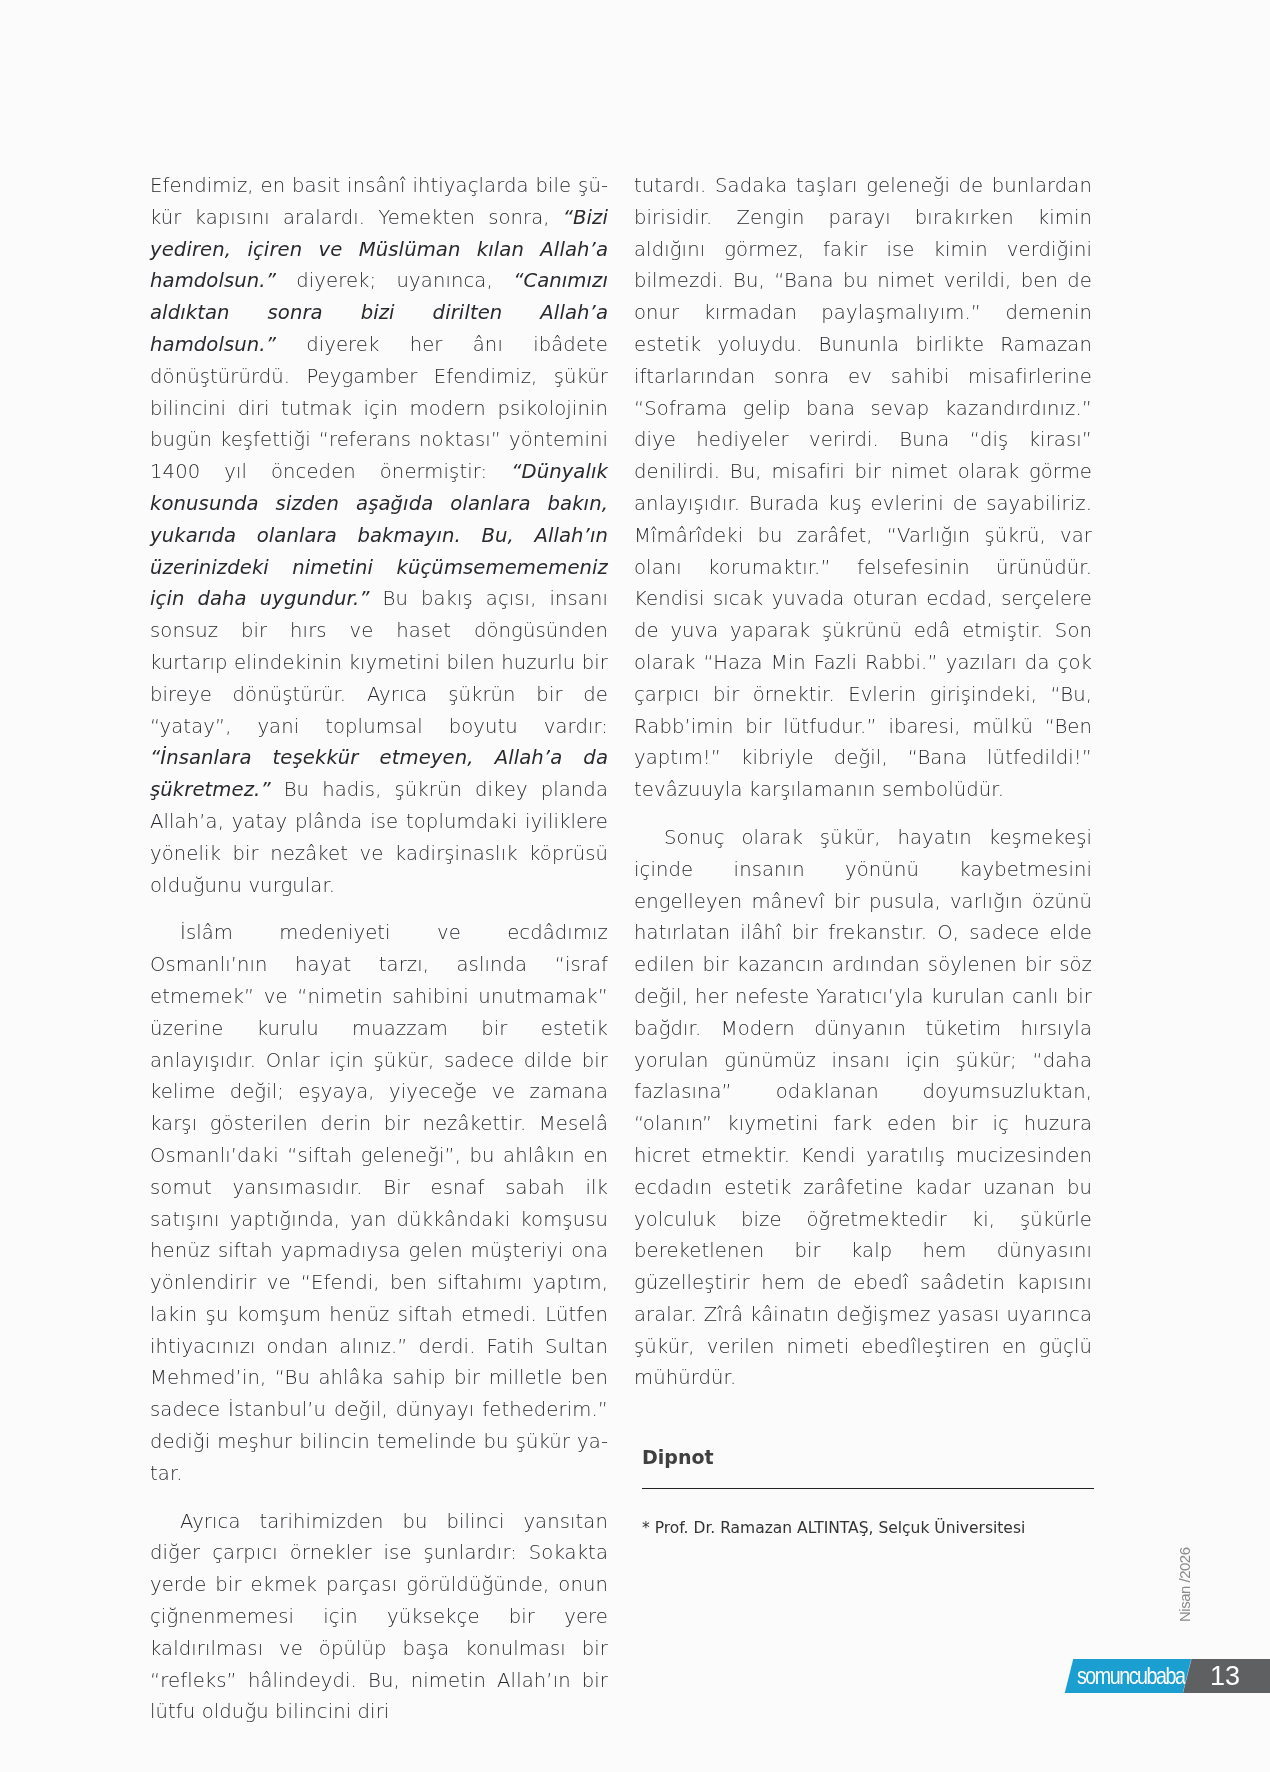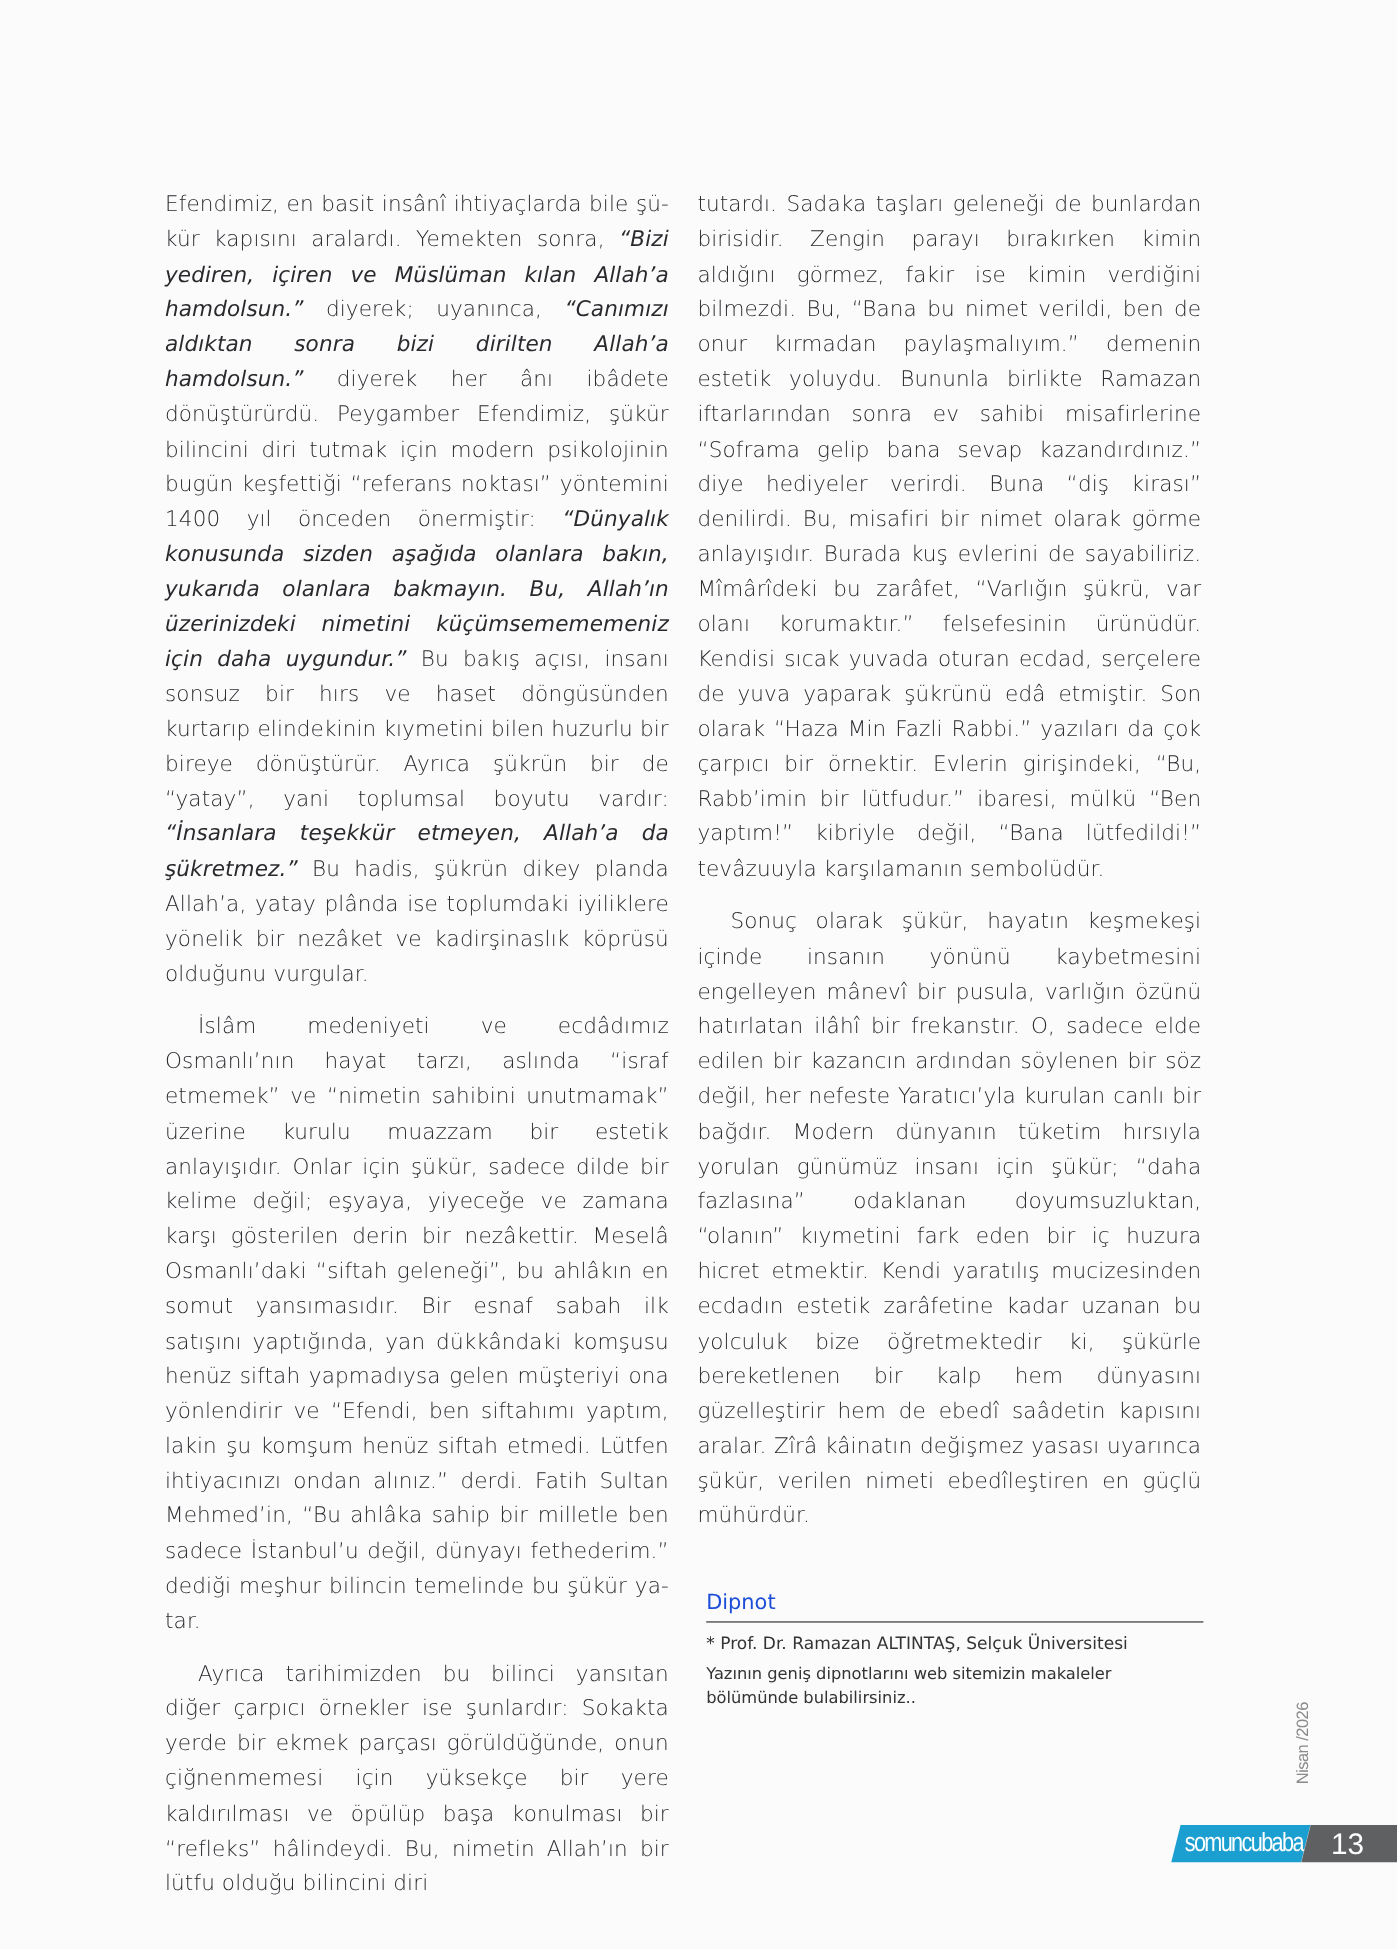--- a/index.html
+++ b/index.html
@@ -12,22 +12,22 @@
     font-size: 19.6px; line-height: 31.8px; letter-spacing: 0.1px;
     text-align: justify; hyphens: manual; font-weight: 300;
   }
   .col-left { left: 150px; }
   .col-right { left: 634px; top: 170px; }
   .col p { margin: 0; }
   .col p + p { margin-top: 16px; }
   .col p.indent { text-indent: 30px; }
   .ital { font-style: italic; }
   .footnote { position: absolute; left: 642px; top: 1444px; width: 452px; }
-  .fn-title { font-size: 19px; font-weight: 400; color: #1d4ed8; padding-bottom: 4px; border-bottom: 1.5px solid #222; line-height: 26px; }
-  .fn-author { font-size: 15.5px; margin-top: 8px; color: #333; line-height: 22px; }
+  .fn-title { font-size: 19px; font-weight: 700; color: #404040; padding-bottom: 18px; border-bottom: 1.5px solid #222; line-height: 26px; }
+  .fn-author { font-size: 15.5px; margin-top: 28px; color: #333; line-height: 22px; }
   .fn-note { font-size: 14.8px; margin-top: 6px; color: #333; line-height: 22px; }
   .brand {
     position: absolute; left: 1069px; top: 1659px; width: 118px; height: 34px;
     background: #1b9ed0; transform: skewX(-14deg);
   }
   .brand-label {
     position: absolute; left: 1066px; top: 1659px; width: 122px; height: 34px;
     font-family: "Liberation Sans", sans-serif; font-size: 24px; letter-spacing: -1.8px;
     color: #fff; line-height: 34px; text-align: center; transform: scaleX(0.82);
   }
@@ -55,20 +55,19 @@
 </div>
 
 <div class="col col-right">
   <p><span>tutardı. Sadaka taşları geleneği de bunlardan birisidir. Zengin parayı bırakırken kimin aldığını görmez, fakir ise kimin verdiğini bilmezdi. Bu, “Bana bu nimet verildi, ben de onur kırmadan paylaşmalıyım.” demenin estetik yoluydu. Bu­nunla birlikte Ramazan iftarlarından sonra ev sahibi misafirlerine “Soframa gelip bana sevap kazandırdınız.” diye hediyeler verirdi. Buna “diş kirası” denilirdi. Bu, misafiri bir nimet olarak görme anlayışıdır. Burada kuş evlerini de saya­biliriz. Mîmârîdeki bu zarâfet, “Varlığın şükrü, var olanı korumaktır.” felsefesinin ürünüdür. Kendisi sıcak yuvada oturan ecdad, serçelere de yuva yaparak şükrünü edâ etmiştir. Son olarak “Haza Min Fazli Rabbi.” yazıları da çok çarpıcı bir örnektir. Evlerin girişindeki, “Bu, Rabb’imin bir lütfudur.” ibaresi, mülkü “Ben yaptım!” kib­riyle değil, “Bana lütfedildi!” tevâzuuyla karşıla­manın sembolüdür.</span></p>
   <p class="indent"><span>Sonuç olarak şükür, hayatın keşmekeşi için­de insanın yönünü kaybetmesini engelleyen mânevî bir pusula, varlığın özünü hatırlatan ilâhî bir frekanstır. O, sadece elde edilen bir kazancın ardından söylenen bir söz değil, her nefeste Yaratıcı’yla kurulan canlı bir bağdır. Modern dünyanın tüketim hırsıyla yorulan gü­nümüz insanı için şükür; “daha fazlasına” odak­lanan doyumsuzluktan, “olanın” kıymetini fark eden bir iç huzura hicret etmektir. Kendi yara­tılış mucizesinden ecdadın estetik zarâfetine kadar uzanan bu yolculuk bize öğretmektedir ki, şükürle bereketlenen bir kalp hem dünyası­nı güzelleştirir hem de ebedî saâdetin kapısını aralar. Zîrâ kâinatın değişmez yasası uyarınca şükür, verilen nimeti ebedîleştiren en güçlü mühürdür.</span></p>
 </div>
 
 <div class="footnote">
   <div class="fn-title">Dipnot</div>
   <div class="fn-author">* Prof. Dr. Ramazan ALTINTAŞ, Selçuk Üniversitesi</div>
-  <div class="fn-note">Yazının geniş dipnotlarını web sitemizin makaleler bölümünde bulabilirsiniz..</div>
 </div>
 
 <div class="issue">Nisan /2026</div>
 <div class="brand" style="background: rgb(27, 158, 208);"></div>
 <div class="brand-label">somuncubaba</div>
 <div class="pagebox" style="background: rgb(95, 96, 98);"></div>
 <div class="pagenum">13</div>
 
 </body></html>

